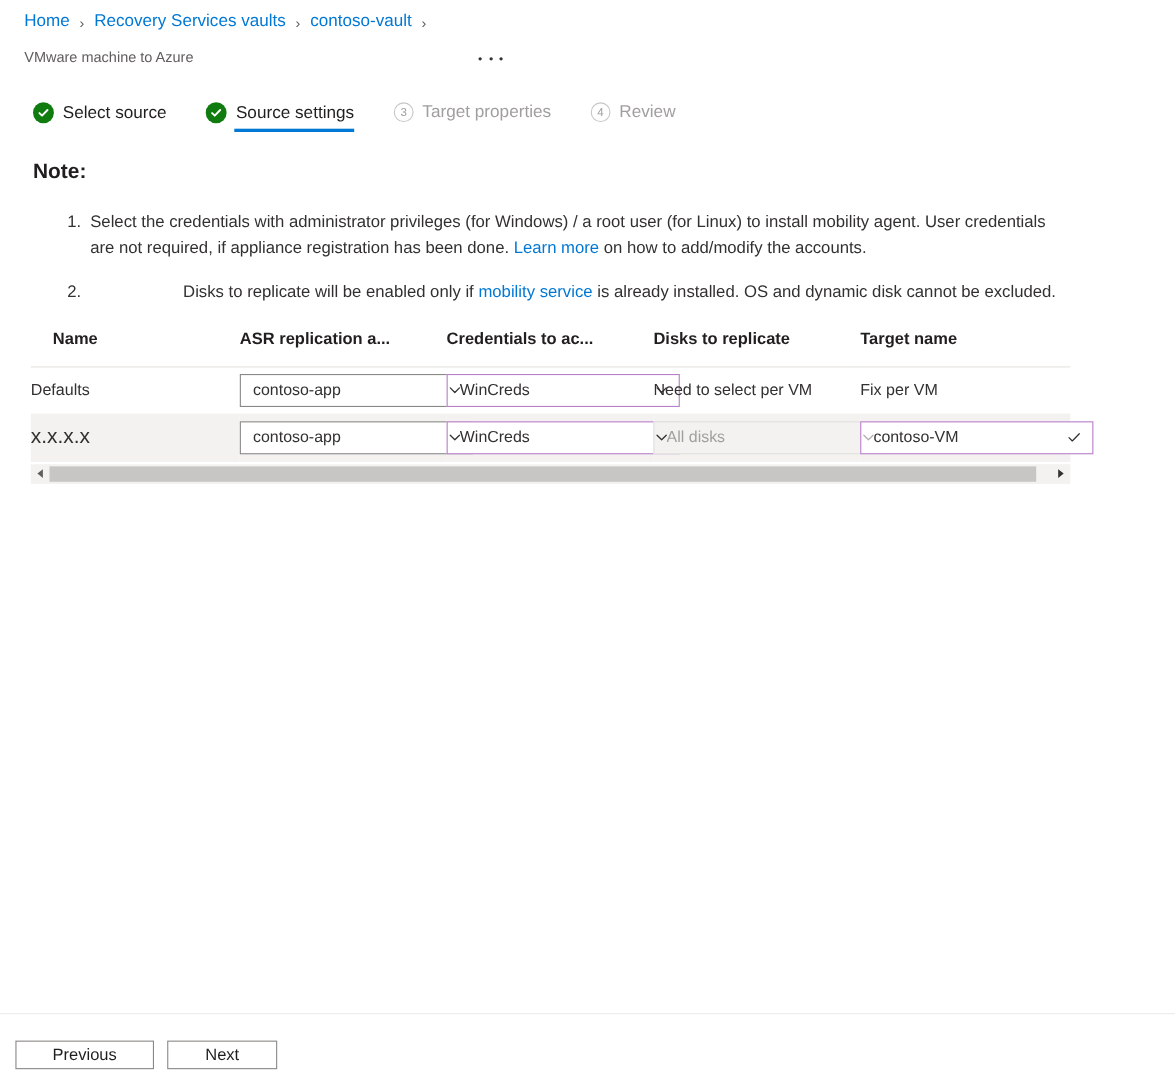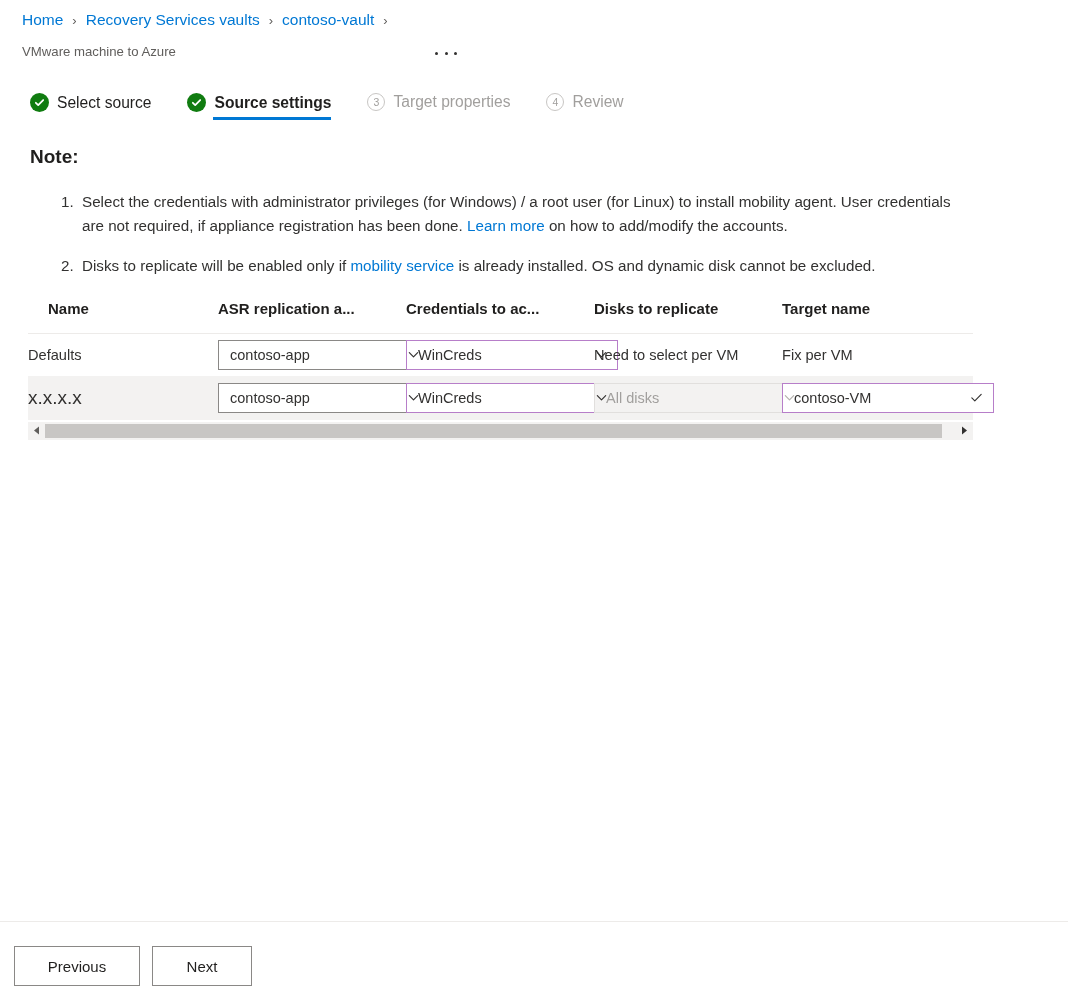--- a/index.html
+++ b/index.html
@@ -84,21 +84,21 @@
   .step {
     display: flex;
     align-items: center;
     gap: 8px;
     padding-bottom: 8px;
     margin-right: 36px;
     cursor: pointer;
     position: relative;
   }
   .step-done .step-label { color: #201f1e; font-size: 15.6px; }
-  .step-active .step-label { font-weight: 700; color: #201f1e; font-size: 15.6px; }
+  .step-active .step-label { font-weight: 400; color: #201f1e; font-size: 15.6px; }
   .step-active::after {
     content: "";
     position: absolute;
     left: 26px;
     right: 0;
     bottom: 0;
     height: 3px;
     background: #0078d4;
   }
   .step-todo { cursor: default; }
@@ -134,21 +134,21 @@
   }
   ol.notes {
     margin: 22px 0 0 0;
     padding-left: 78px;
     font-size: 15.2px;
     line-height: 1.58;
     color: #323130;
     max-width: 960px;
   }
   ol.notes li { margin-bottom: 16px; padding-left: 4px; }
-  ol.notes li:last-child { margin-bottom: 0; }
+  ol.notes li:last-child { margin-bottom: 0; text-align: right; }
   a.inline-link { color: #0078d4; text-decoration: none; cursor: pointer; }
 
   
   .table-wrap {
     margin: 22px 0 0 28px;
     width: 945px;
   }
   table.grid {
     width: 100%;
     border-collapse: collapse;
@@ -251,21 +251,21 @@
   .footer {
     position: absolute;
     left: 0; right: 0;
     top: 946px;
     display: flex;
     gap: 12px;
     padding-left: 14px;
   }
   .btn {
     min-width: 126px;
-    height: 40px;
+    height: 26px;
     border: 1px solid #8a8886;
     background: #ffffff;
     font-family: "Liberation Sans", sans-serif;
     font-size: 15px;
     color: #201f1e;
     cursor: pointer;
     padding: 0 14px;
   }
   .btn-next { min-width: 100px; }
 </style>

